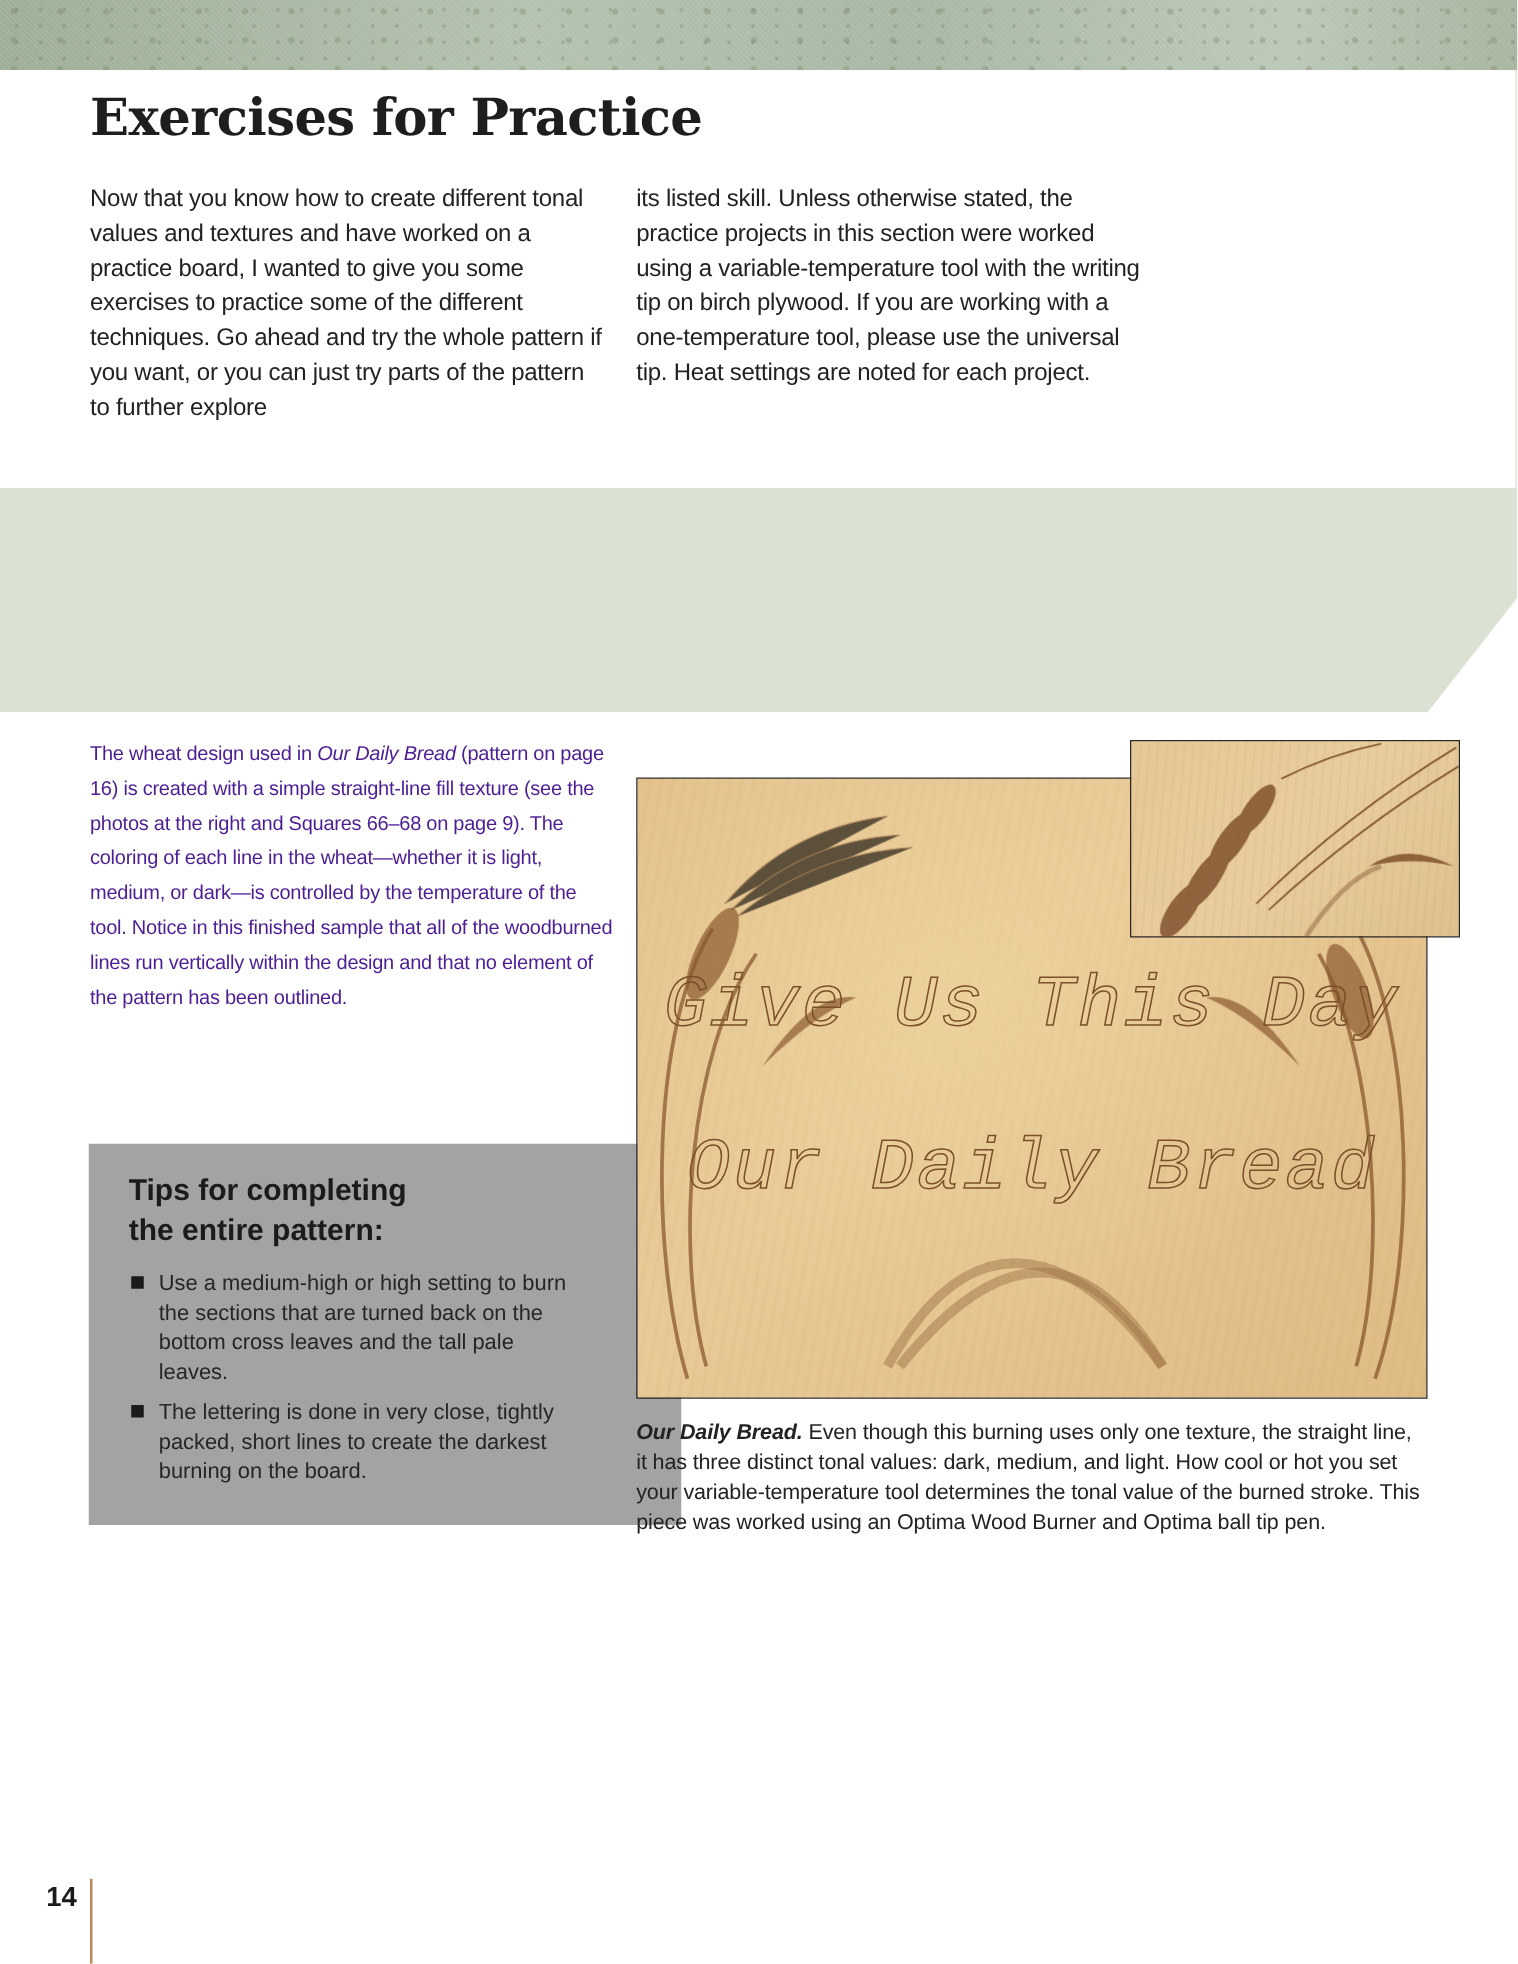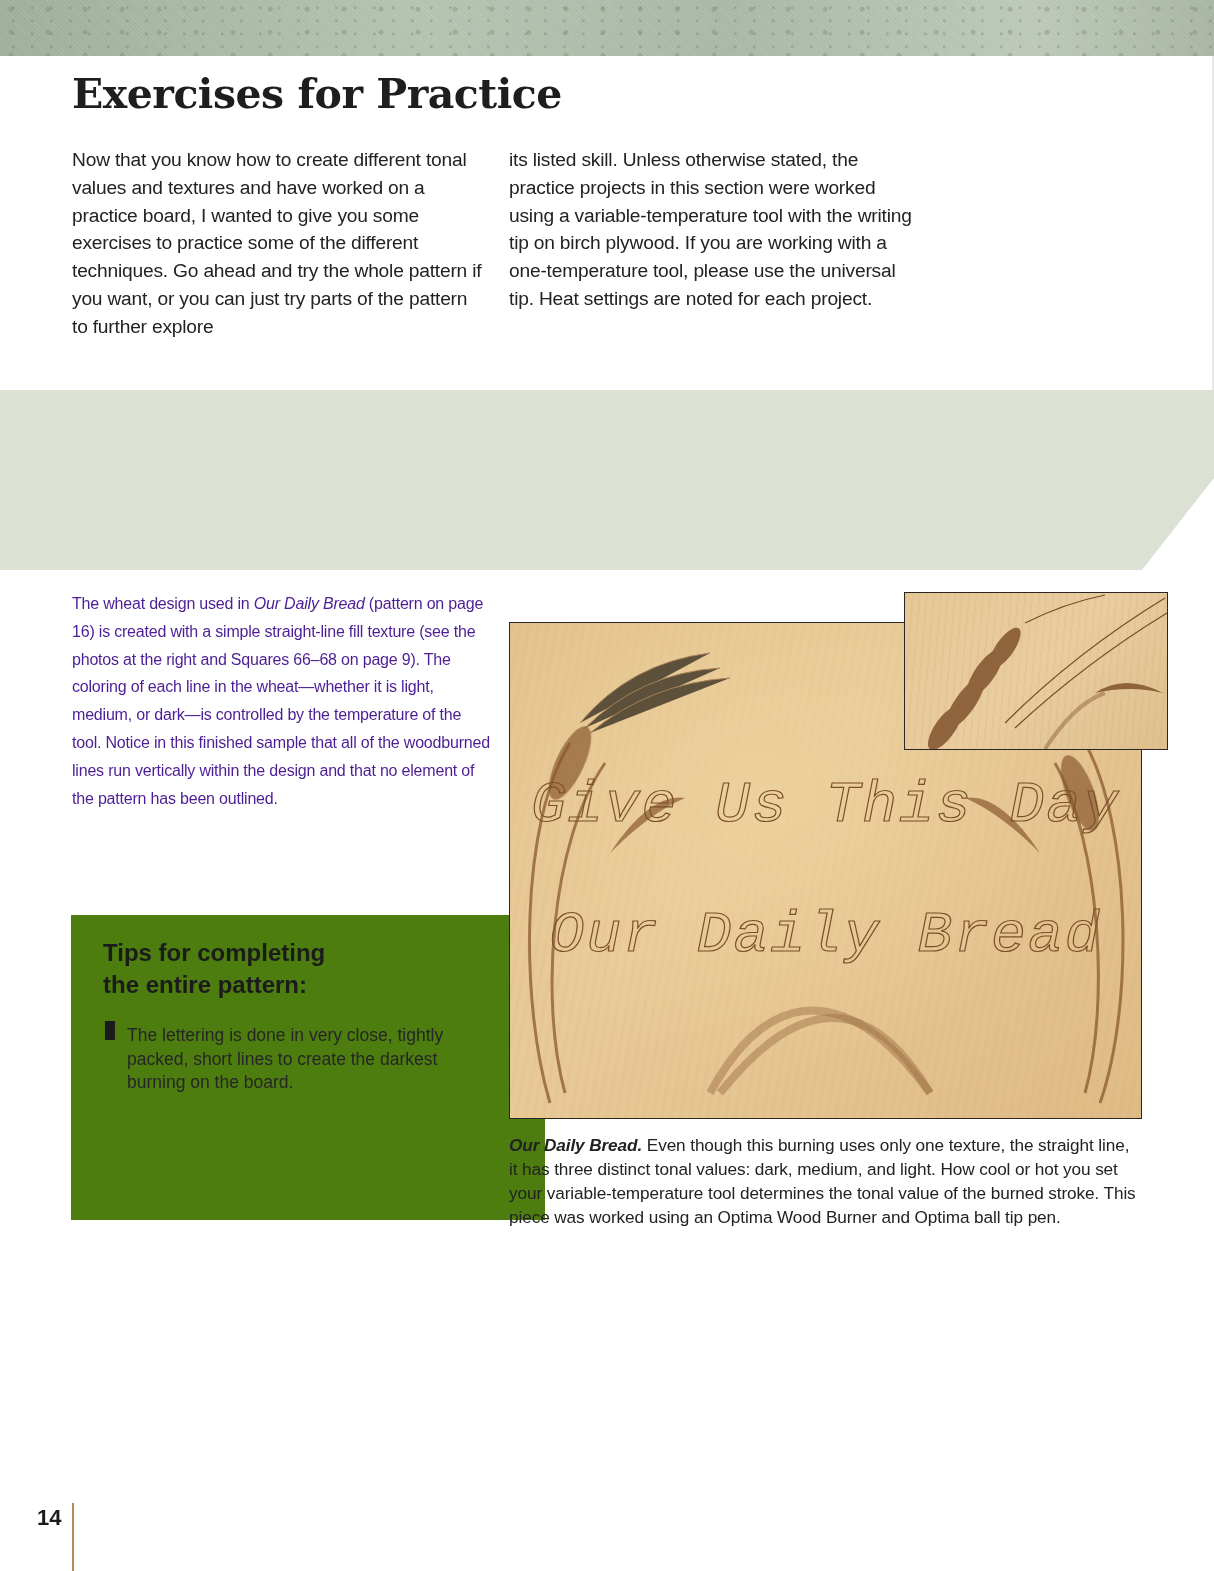--- a/index.html
+++ b/index.html
@@ -38,21 +38,21 @@
     position: absolute; left: 72px; top: 430px; margin: 0;
     font-family: "DejaVu Serif", serif; font-weight: bold; font-size: 41px;
     line-height: 56px; letter-spacing: -0.5px; color: #1e1e1e;
   }
   .body-text {
     position: absolute; left: 72px; top: 590px; width: 420px;
     font-size: 16px; line-height: 27.8px; color: #4c1d95; letter-spacing: -0.2px;
   }
   .tips-box {
     position: absolute; left: 71px; top: 915px; width: 474px; height: 305px;
-    background: #4d7c0f;
+    background: #a3a3a3;
   }
   .tips-title {
     position: absolute; left: 32px; top: 22px; margin: 0;
     font-weight: bold; font-size: 24px; line-height: 32px; color: #1b1b1b;
   }
   .tips-list { position: absolute; left: 34px; top: 100px; width: 350px; margin: 0; padding: 0; list-style: none; }
   .tips-list li { position: relative; padding-left: 22px; font-size: 17.5px; line-height: 23.5px; color: #262626; margin-bottom: 9px; }
   .bullet {
     position: absolute; left: 0; top: 6px; width: 10px; height: 10px; background: #1b1b1b;
   }
@@ -111,20 +111,21 @@
 <div class="body-text"><span>The wheat design used in </span><i>Our Daily Bread</i><span> (pattern on page 16) is created with a simple straight-line fill texture (see the photos at the right and Squares 66–68 on page 9). The coloring of each line in the wheat—whether it is light, medium, or dark—is controlled by the temperature of the tool. Notice in this finished sample that all of the woodburned lines run vertically within the design and that no element of the pattern has been outlined.</span></div>
 
 <div class="tips-box">
   <h3 class="tips-title">
     <span>Tips for completing</span><br>
     <span>the entire pattern:</span>
   </h3>
   <ul class="tips-list">
     <li>
       <span class="bullet"></span>
+      <span>Use a medium-high or high setting to burn the sections that are turned back on the bottom cross leaves and the tall pale leaves.</span>
     </li>
     <li>
       <span class="bullet"></span>
       <span>The lettering is done in very close, tightly packed, short lines to create the darkest burning on the board.</span>
     </li>
   </ul>
 </div>
 
 <div class="photo-main">
   <svg width="631" height="495" viewBox="0 0 631 495" style="position:absolute;left:0;top:0">

